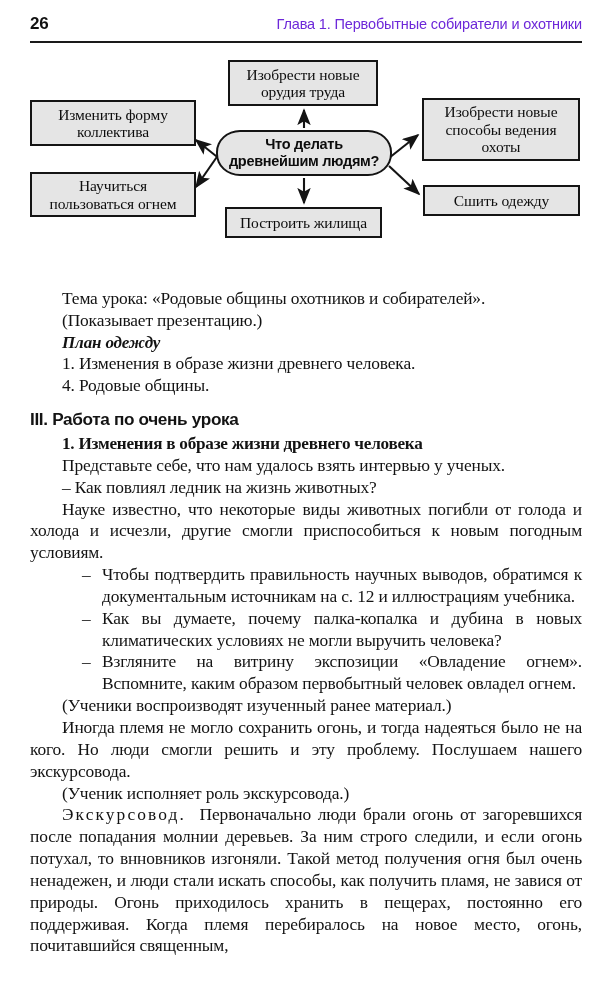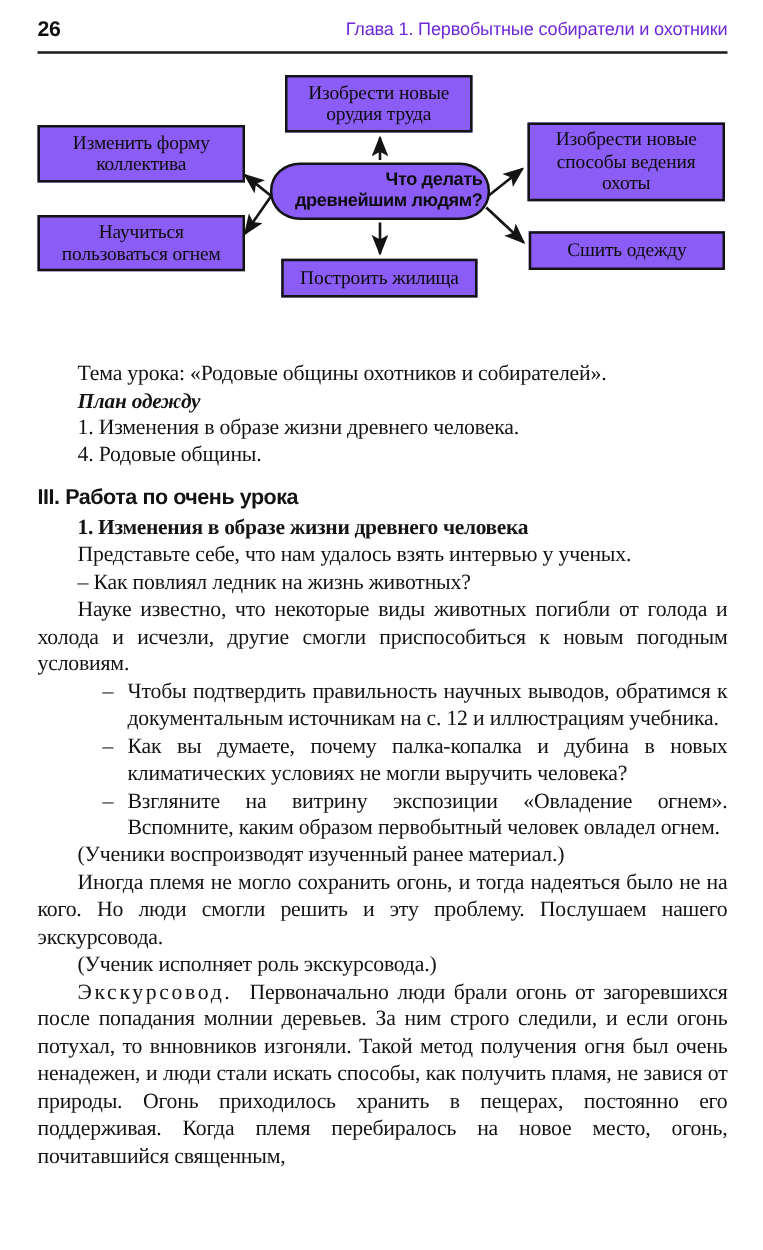--- a/index.html
+++ b/index.html
@@ -69,42 +69,41 @@
     height: 195px;
   }
   .diagram svg {
     position: absolute;
     left: 0;
     top: 0;
   }
   .nodebox {
     position: absolute;
     border: 2px solid #141414;
-    background: #8b5cf6;
+    background: #e5e5e5;
     box-sizing: border-box;
     display: flex;
     align-items: center;
     justify-content: center;
     text-align: center;
     font-family: "Liberation Serif", serif;
     font-size: 15.5px;
     line-height: 1.12;
     letter-spacing: -0.1px;
     color: #0d0d0d;
     padding: 0 4px;
     z-index: 3;
   }
   .nodebox.center {
     border-radius: 24px / 22px;
     font-family: "Liberation Sans", sans-serif;
     font-weight: bold;
     font-size: 14.5px;
     line-height: 1.15;
     letter-spacing: -0.3px;
-    text-align: right;
   }
   
   #n-tools   { left: 228px; top: 8px;   width: 150px; height: 46px; }
   #n-collect { left: 30px;  top: 48px;  width: 166px; height: 46px; }
   #n-hunt    { left: 422px; top: 46px;  width: 158px; height: 63px; }
   #n-center  { left: 216px; top: 78px;  width: 176px; height: 46px; }
   #n-fire    { left: 30px;  top: 120px; width: 166px; height: 45px; }
   #n-clothes { left: 423px; top: 133px; width: 157px; height: 31px; }
   #n-house   { left: 225px; top: 155px; width: 157px; height: 31px; }
 
@@ -202,20 +201,21 @@
     <div class="nodebox" id="n-hunt">Изобрести новые способы ведения охоты</div>
     <div class="nodebox center" id="n-center">Что делать древнейшим людям?</div>
     <div class="nodebox" id="n-fire">Научиться пользоваться огнем</div>
     <div class="nodebox" id="n-clothes">Сшить одежду</div>
     <div class="nodebox" id="n-house">Построить жилища</div>
   </div>
 
   <div class="body">
 
     <p class="indent">Тема урока: «Родовые общины охотников и собирателей».</p>
+    <p class="indent">(Показывает презентацию.)</p>
     <p class="plan-head">План одежду</p>
     <p class="indent">1. Изменения в образе жизни древнего человека.</p>
     <p class="indent">4. Родовые общины.</p>
 
     <p class="sec-head">III. Работа по очень урока</p>
     <p class="sub-head">1. Изменения в образе жизни древнего человека</p>
 
     <p class="indent">Представьте себе, что нам удалось взять интервью у ученых.</p>
     <p class="indent">– Как повлиял ледник на жизнь животных?</p>
     <p class="para">Науке известно, что некоторые виды животных погибли от голода и холода и исчезли, другие смогли приспособиться к новым погодным условиям.</p>

